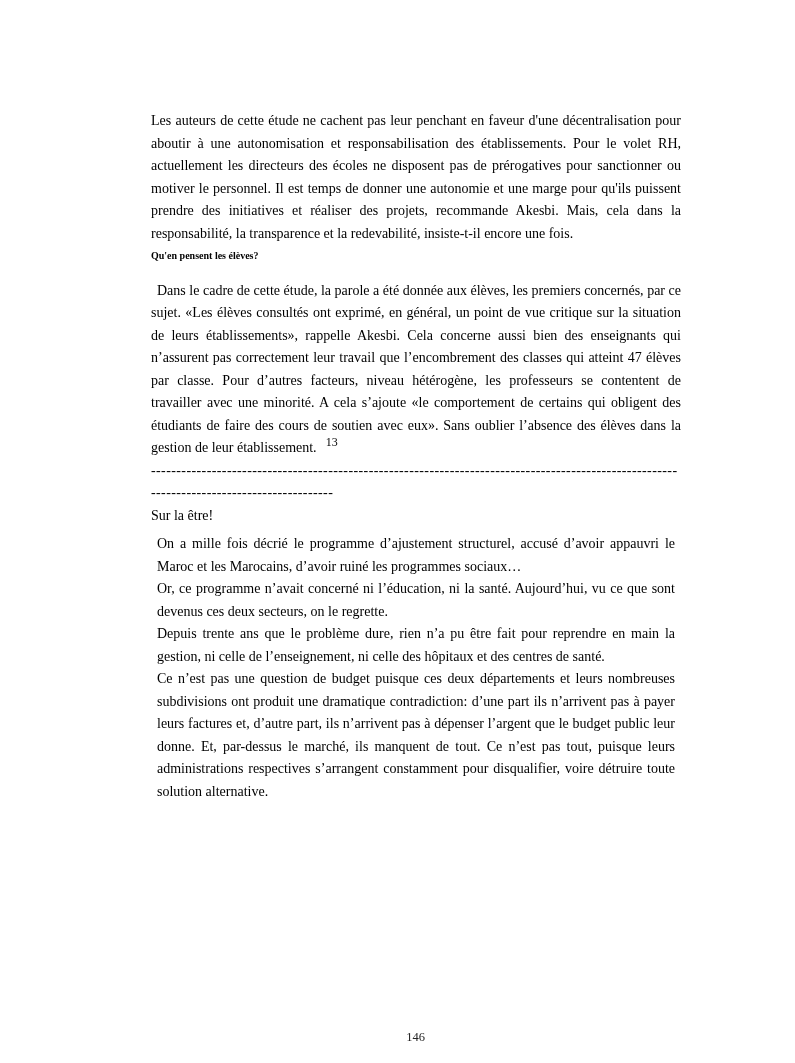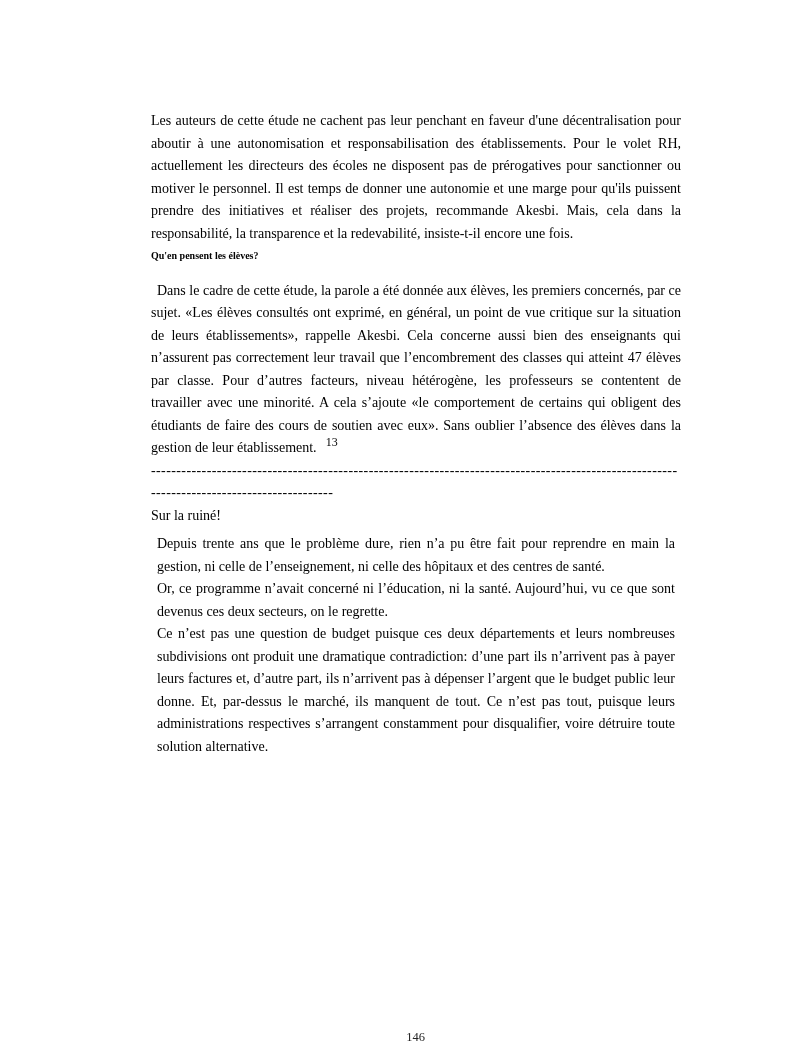--- a/index.html
+++ b/index.html
@@ -65,23 +65,24 @@
 <div class="page-content">
 
   <p class="para intro">Les auteurs de cette étude ne cachent pas leur penchant en faveur d'une décentralisation pour aboutir à une autonomisation et responsabilisation des établissements. Pour le volet RH, actuellement les directeurs des écoles ne disposent pas de prérogatives pour sanctionner ou motiver le personnel. Il est temps de donner une autonomie et une marge pour qu'ils puissent prendre des initiatives et réaliser des projets, recommande Akesbi. Mais, cela dans la responsabilité, la transparence et la redevabilité, insiste-t-il encore une fois.</p>
 
   <h2 class="heading">Qu'en pensent les élèves?</h2>
 
   <p class="para students"><span>Dans le cadre de cette étude, la parole a été donnée aux élèves, les premiers concernés, par ce sujet. «Les élèves consultés ont exprimé, en général, un point de vue critique sur la situation de leurs établissements», rappelle Akesbi. Cela concerne aussi bien des enseignants qui n’assurent pas correctement leur travail que l’encombrement des classes qui atteint 47 élèves par classe. Pour d’autres facteurs, niveau hétérogène, les professeurs se contentent de travailler avec une minorité. A cela s’ajoute «le comportement de certains qui obligent des étudiants de faire des cours de soutien avec eux». Sans oublier l’absence des élèves dans la gestion de leur établissement.</span><sup class="footnote-sup">13</sup></p>
 
   <p class="para separator">--------------------------------------------------------------------------------------------------------------------------------------------</p>
 
-  <p class="para article-title">Sur la ruiné!</p>
+  <p class="para article-title">Sur la être!</p>
 
   <div class="body-block">
+    <p class="para">On a mille fois décrié le programme d’ajustement structurel, accusé d’avoir appauvri le Maroc et les Marocains, d’avoir ruiné les programmes sociaux…</p>
+    <p class="para">Or, ce programme n’avait concerné ni l’éducation, ni la santé. Aujourd’hui, vu ce que sont devenus ces deux secteurs, on le regrette.</p>
     <p class="para">Depuis trente ans que le problème dure, rien n’a pu être fait pour reprendre en main la gestion, ni celle de l’enseignement, ni celle des hôpitaux et des centres de santé.</p>
-    <p class="para">Or, ce programme n’avait concerné ni l’éducation, ni la santé. Aujourd’hui, vu ce que sont devenus ces deux secteurs, on le regrette.</p>
     <p class="para">Ce n’est pas une question de budget puisque ces deux départements et leurs nombreuses subdivisions ont produit une dramatique contradiction: d’une part ils n’arrivent pas à payer leurs factures et, d’autre part, ils n’arrivent pas  à dépenser l’argent que le budget public leur donne. Et, par-dessus le marché, ils manquent de tout. Ce n’est pas tout, puisque leurs administrations respectives s’arrangent constamment pour disqualifier, voire détruire toute solution alternative.</p>
   </div>
 
 </div>
 
 <div class="page-footer">146</div>
 
 </body></html>

